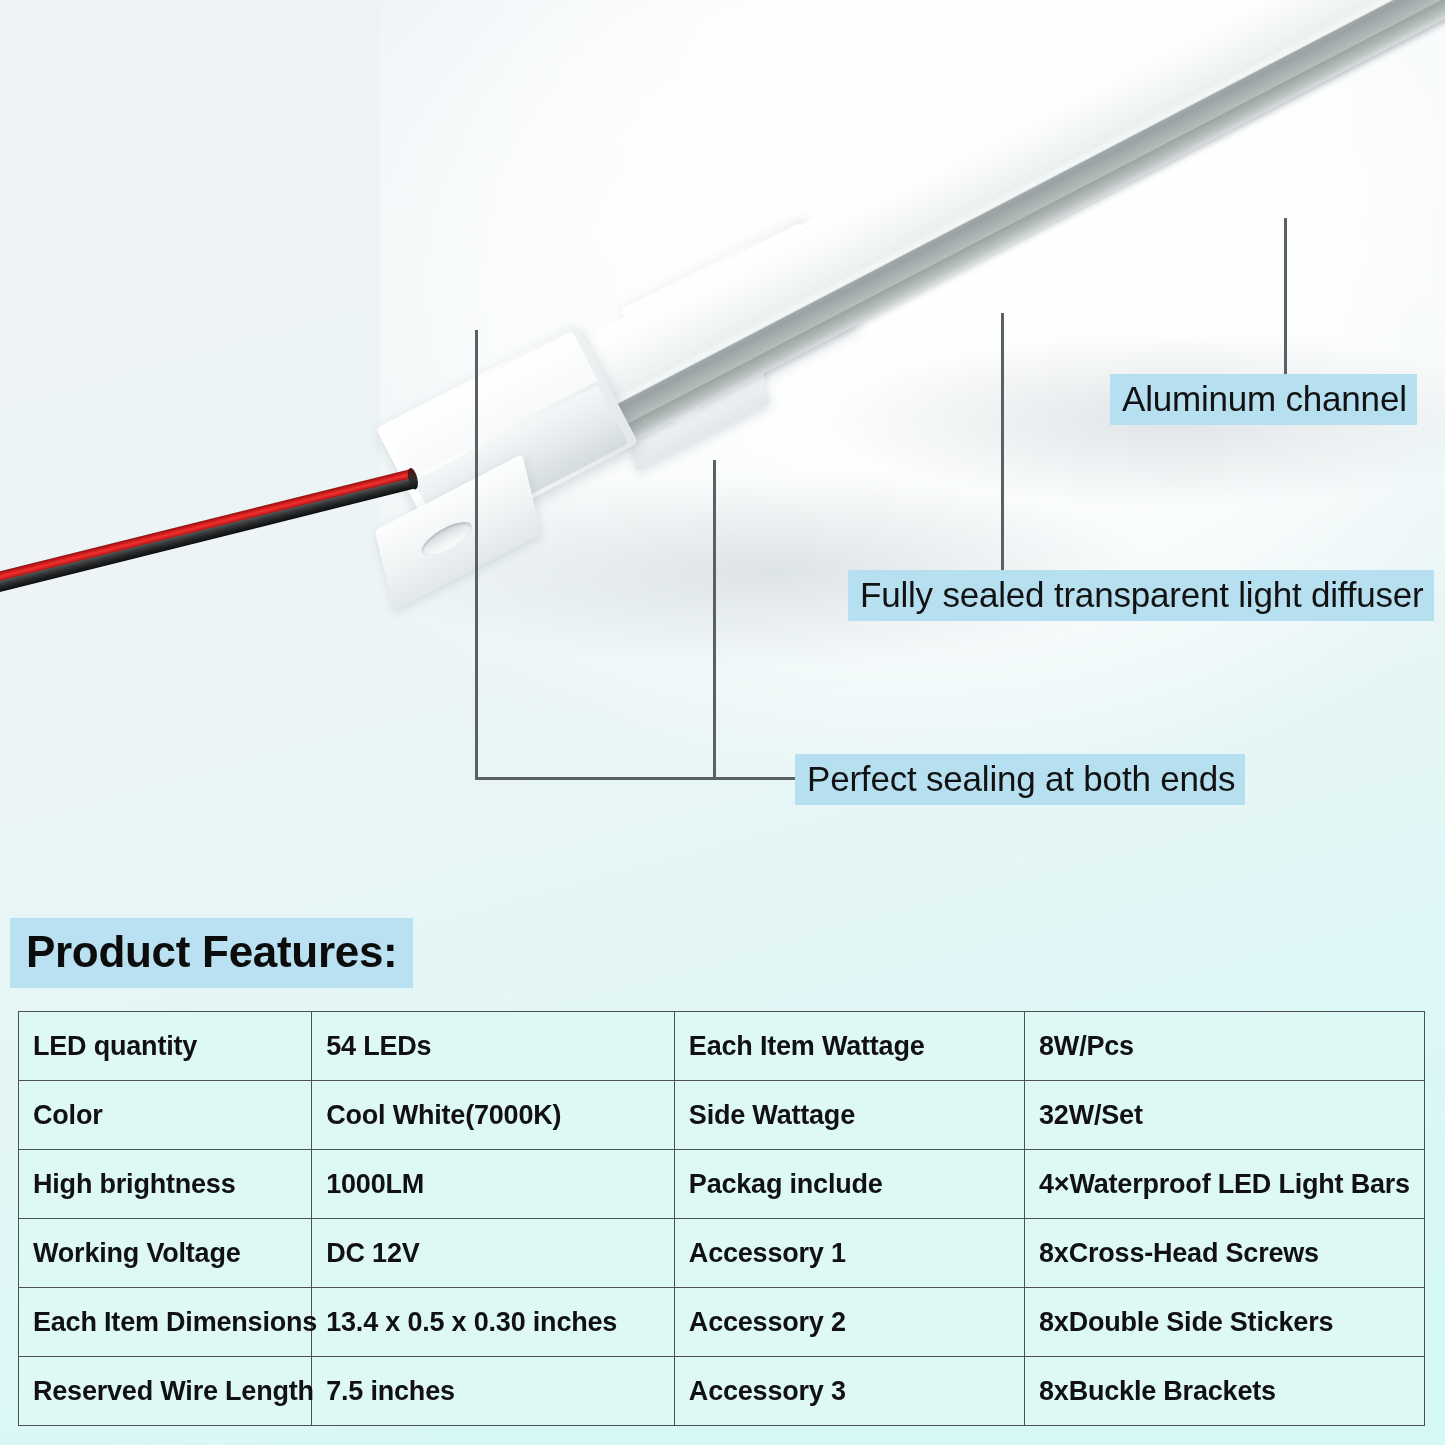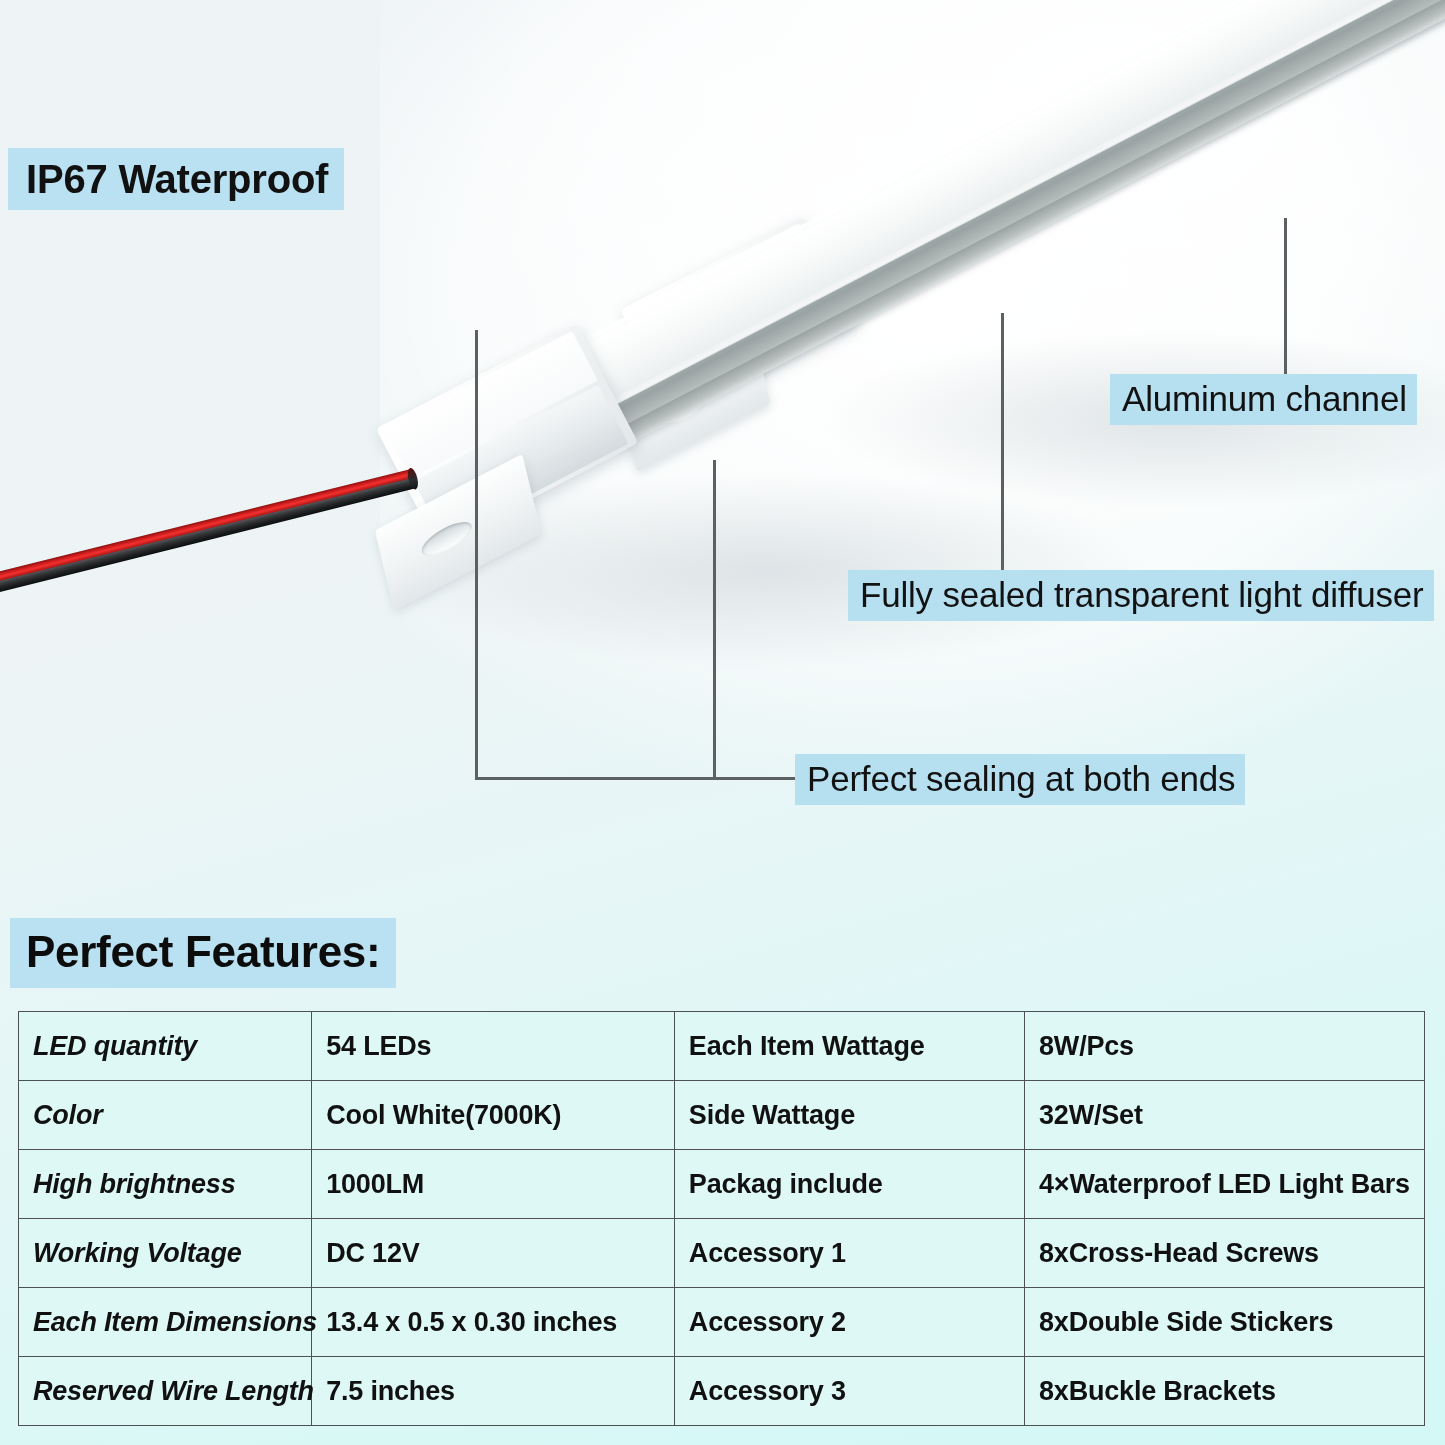--- a/index.html
+++ b/index.html
@@ -272,21 +272,21 @@
     height:69px;
     padding:0 14px;
     font-size:27px;
     font-weight:bold;
     color:#111111;
     letter-spacing:-0.2px;
     vertical-align:middle;
     white-space:nowrap;
     background:#ddf8f5;
   }
-  #spec-table td.k { width:283px;font-style:italic; }
+  #spec-table td.k { width:283px; }
   #spec-table td.v { width:350px; }
   #spec-table td.k2 { width:338px; }
   #spec-table td.v2 { width:386px; }
 </style>
 </head>
 <body>
 
 <div id="page">
 
   <div id="photo">
@@ -525,29 +525,28 @@
     <div class="leader-v" style="left:1284px; top:218px; height:160px;"></div>
 
     <div class="leader-v" style="left:1001px; top:313px; height:258px;"></div>
 
     <div class="leader-v" style="left:475px; top:330px; height:447px;"></div>
     <div class="leader-v" style="left:713px; top:460px; height:317px;"></div>
     <div class="leader-h" style="left:475px; top:777px; width:320px;"></div>
   </div>
 
 
-  <div class="banner" id="banner-ip67">IP67 Waterproof</div>
 
   <div class="callout" style="left:1110px; top:374px;">Aluminum channel</div>
 
   <div class="callout" style="left:848px; top:570px;">Fully sealed transparent light diffuser</div>
 
   <div class="callout" style="left:795px; top:754px;">Perfect sealing at both ends</div>
 
-  <div id="features-title">Perfect Features:</div>
+  <div id="features-title">Product Features:</div>
 
   <table id="spec-table">
     <tbody>
       <tr>
         <td class="k">LED quantity</td>
         <td class="v">54 LEDs</td>
         <td class="k2">Each Item Wattage</td>
         <td class="v2">8W/Pcs</td>
       </tr>
       <tr>

